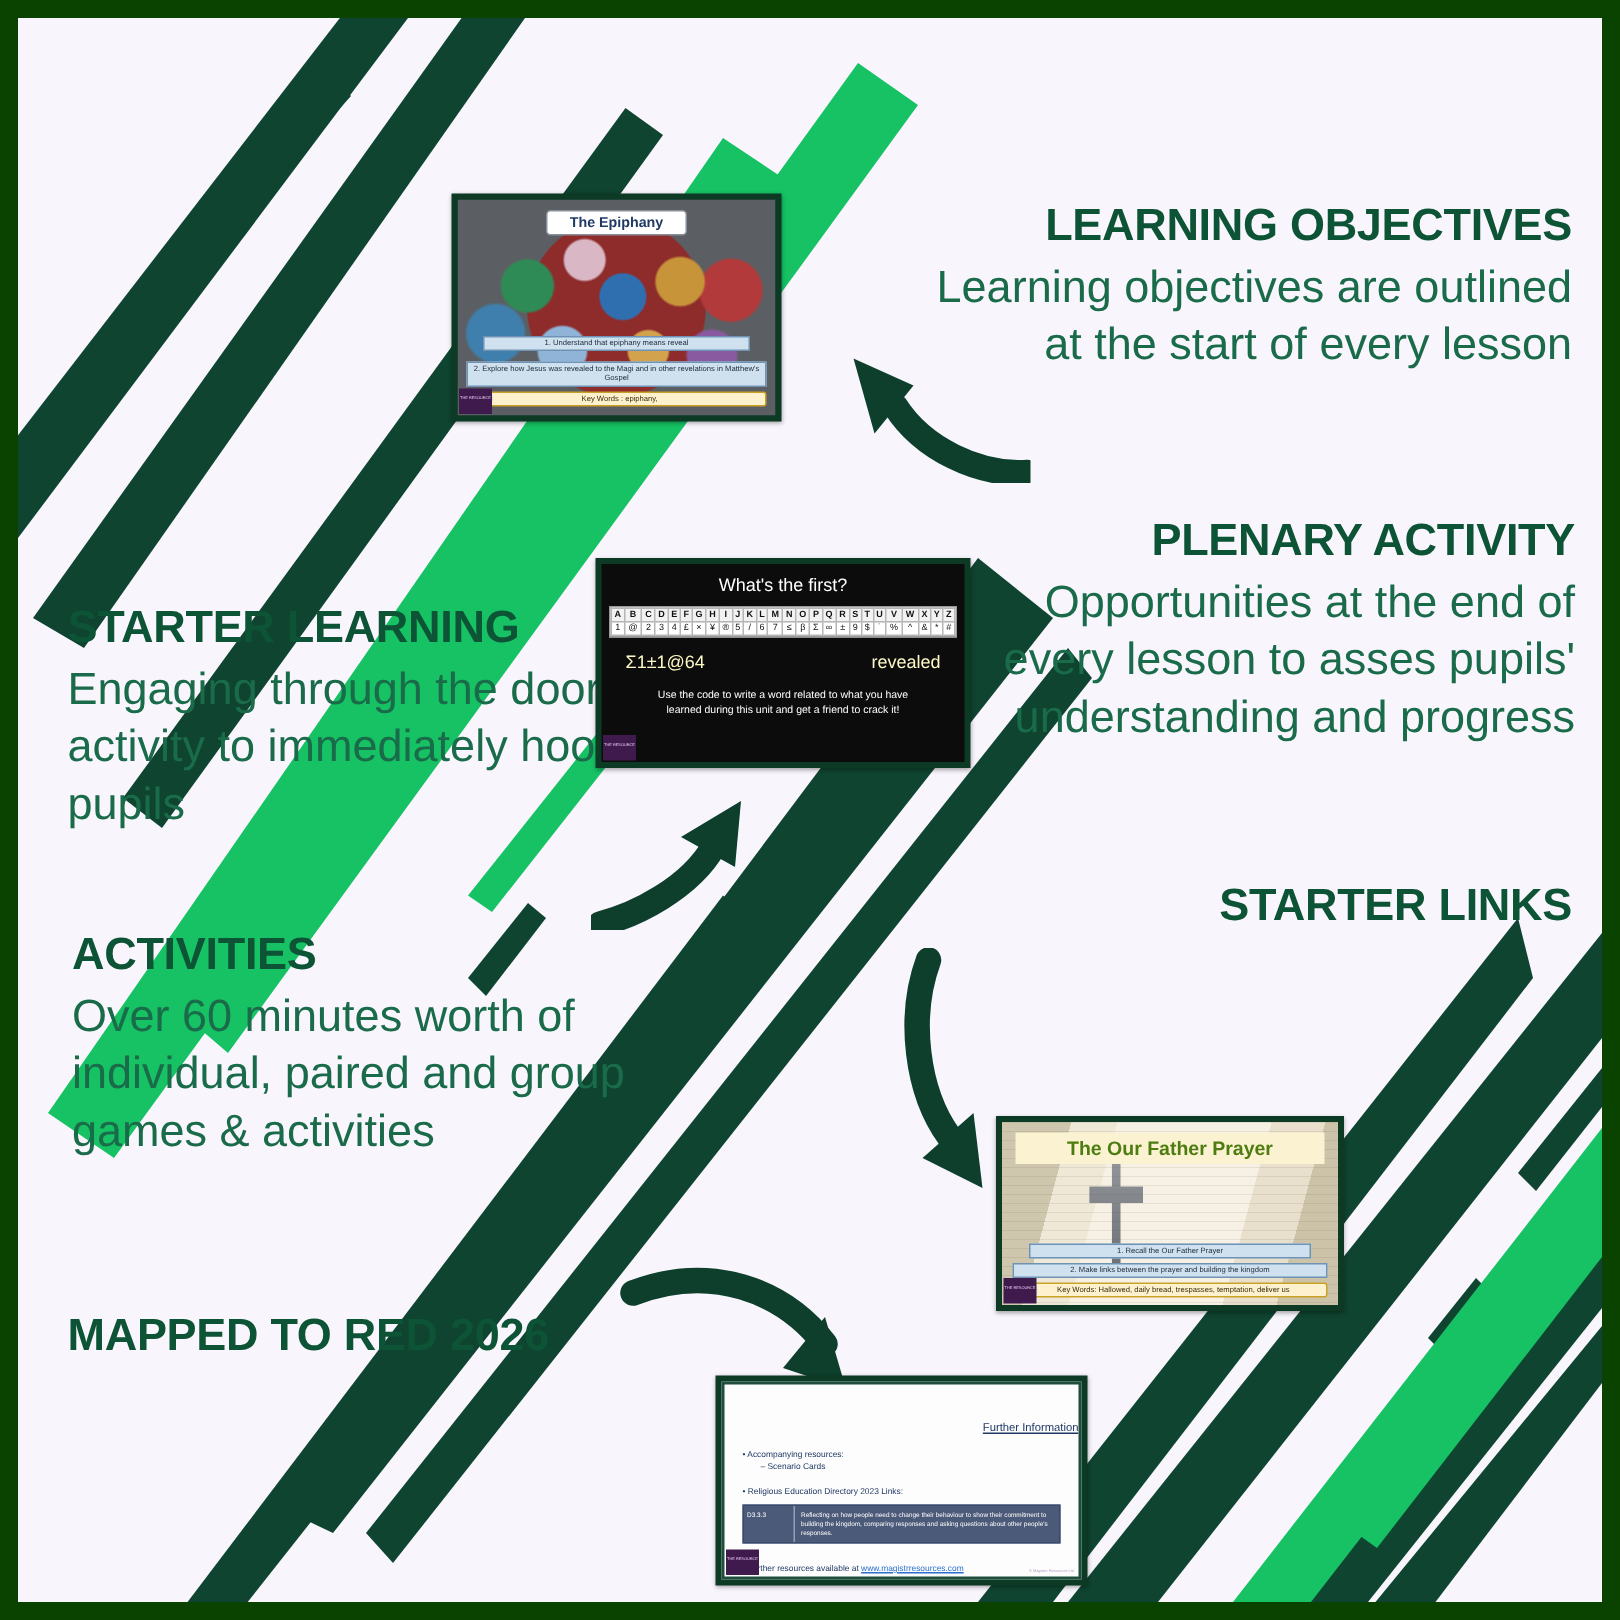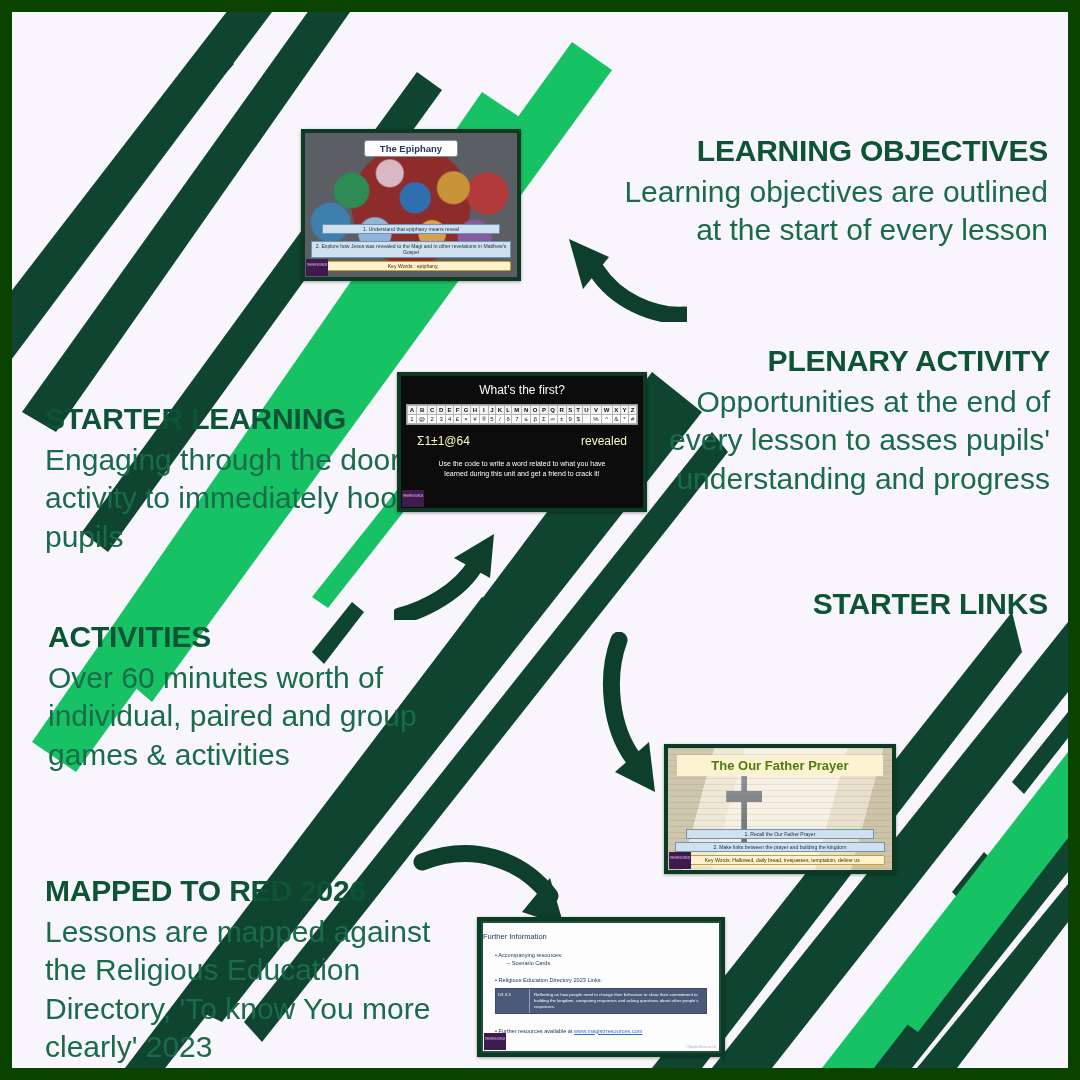--- a/index.html
+++ b/index.html
@@ -192,24 +192,25 @@
     color: #4d7c0f;
     font-weight: bold;
     font-size: 13px;
     text-align: center;
     padding: 3px 0;
   }
 
   
   .fi-inner { background: #fdfdfd; border: 2px solid #1d4f3c; }
   .fi-title {
-    text-align: left;
+    text-align: right;
     font-size: 7.5px;
     color: #1f3864;
-    margin-top: 9px;
+    text-decoration: underline;
+    margin-top: 24px;
   }
   .fi-body { margin: 10px 12px 0 12px; color: #1f3864; font-size: 5.6px; line-height: 1.5; }
   .fi-body .sub { margin-left: 12px; }
   .fi-table {
     display: flex;
     margin-top: 4px;
     border: 1px solid #3a4b6b;
     background: #4a5a78;
     color: #fff;
     font-size: 4.3px;
@@ -298,21 +299,20 @@
     <h2>STARTER LINKS</h2>
   </div>
 
   <div class="block left-block" style="left:24px; top:608px; width:380px;margin-left:12px;">
     <h2>ACTIVITIES</h2>
     <p>Over 60 minutes worth of individual, paired and group games &amp; activities</p>
   </div>
 
   <div class="block left-block" style="left:33px; top:862px; width:420px;">
     <h2>MAPPED TO RED 2026</h2>
-    <p>Lessons are mapped against the Religious Education Directory, 'To know You more clearly' 2023</p>
   </div>
 
   <div class="slide" style="left:289px; top:117px; width:220px; height:152px;">
     <div class="slide-inner">
       <div class="epiphany-bg"></div>
       <div class="epi-title">The Epiphany</div>
       <div class="obj-bar" style="left:8%; top:63%; width:84%;">1. Understand that epiphany means reveal</div>
       <div class="obj-bar" style="left:3%; top:75%; width:94%;">2. Explore how Jesus was revealed to the Magi and in other revelations in Matthew's Gospel</div>
       <div class="kw-bar" style="left:5%; top:89%; width:92%;">
         <span class="mag"></span>

